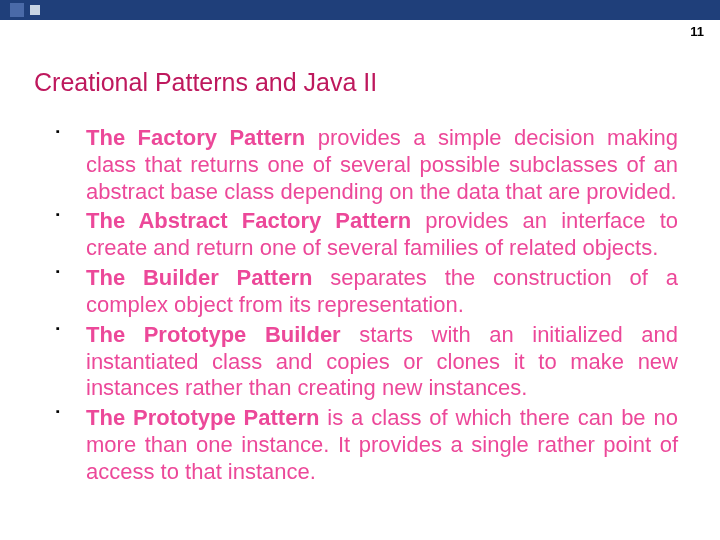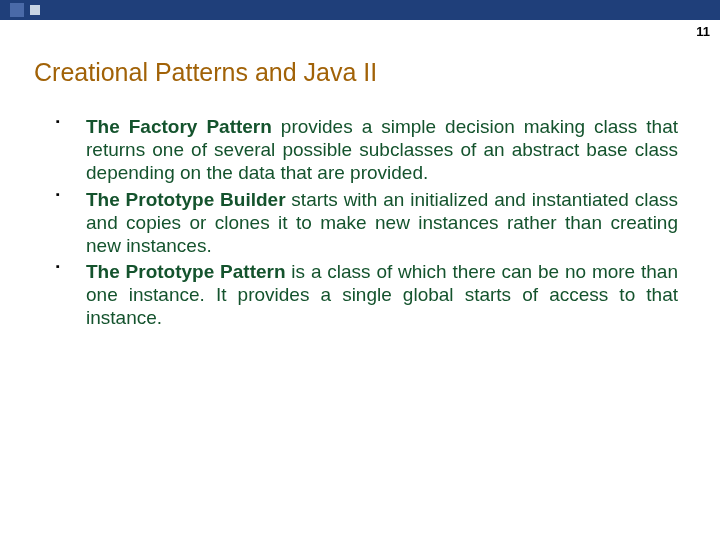--- a/index.html
+++ b/index.html
@@ -25,40 +25,40 @@
   }
   .topbar .sq2 {
     width: 10px;
     height: 10px;
     background: #c7d4e4;
     margin-left: 6px;
   }
   .page-number {
     position: absolute;
     top: 24px;
-    right: 10px;
+    right: 16px;
     font-size: 13px;
     font-weight: bold;
     color: #000;
   }
   .title {
     font-size: 25px;
     font-weight: normal;
-    color: #a16207;
-    margin: 38px 0 0 34px;
+    color: #be185d;
+    margin: 48px 0 0 34px;
   }
   ul.content {
     list-style: none;
     margin: 28px 42px 0 56px;
   }
   ul.content > li {
     position: relative;
-    font-size: 19px;
+    font-size: 22px;
     line-height: 1.22;
-    color: #14532d;
+    color: #ec4899;
     text-align: justify;
     margin-bottom: 3px;
     padding-left: 30px;
   }
   ul.content > li::before {
     content: "▪";
     position: absolute;
     left: 0;
     top: 0;
     font-size: 11px;
@@ -73,15 +73,17 @@
   <div class="sq1"></div>
   <div class="sq2"></div>
 </div>
 
 <div class="page-number">11</div>
 
 <h1 class="title">Creational Patterns and Java II</h1>
 
 <ul class="content">
   <li><span class="bold">The Factory Pattern</span><span> provides a simple decision making class that returns one of several possible subclasses of an abstract base class depending on the data that are provided.</span></li>
+  <li><span class="bold">The Abstract Factory Pattern</span><span> provides an interface to create and return one of several families of related objects.</span></li>
+  <li><span class="bold">The Builder Pattern</span><span> separates the construction of a complex object from its representation.</span></li>
   <li><span class="bold">The Prototype Builder</span><span> starts with an initialized and instantiated class and copies or clones it to make new instances rather than creating new instances.</span></li>
-  <li><span class="bold">The Prototype Pattern</span><span> is a class of which there can be no more than one instance. It provides a single global starts of access to that instance.</span></li>
+  <li><span class="bold">The Prototype Pattern</span><span> is a class of which there can be no more than one instance. It provides a single rather point of access to that instance.</span></li>
 </ul>
 
 </body></html>

